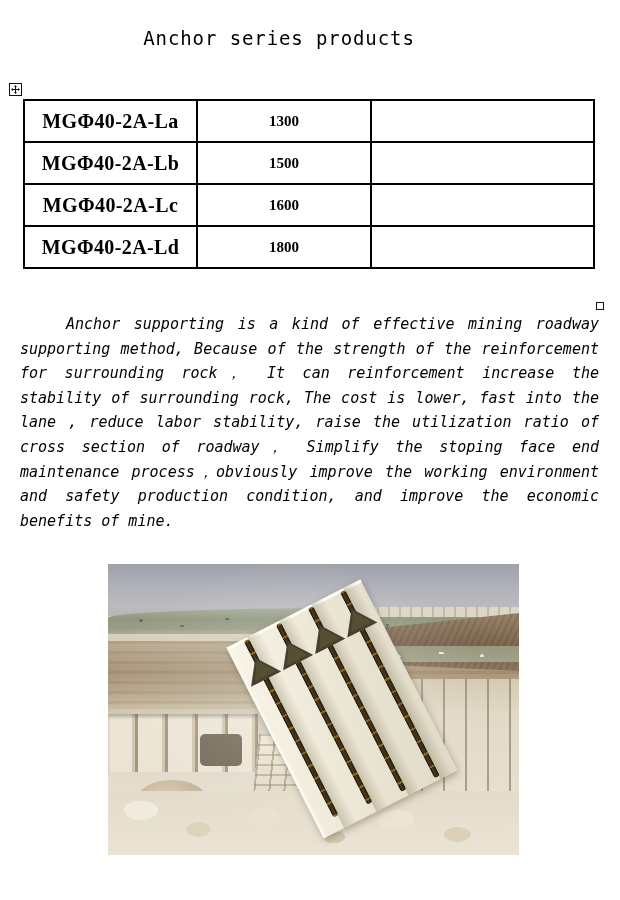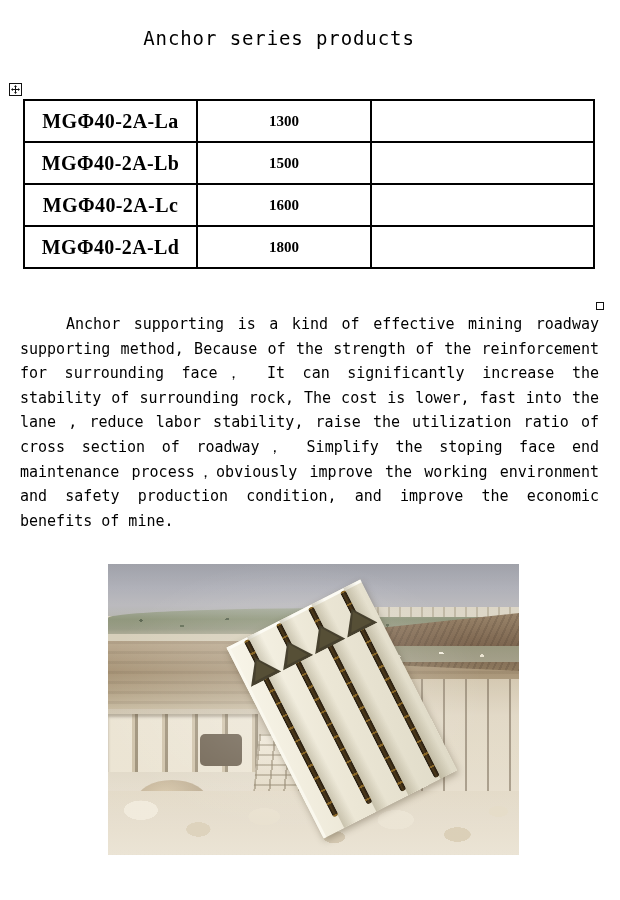--- a/index.html
+++ b/index.html
@@ -39,21 +39,21 @@
   .h-mono{font-family:"DejaVu Sans Mono",monospace;font-weight:normal;font-size:15px;}
   td.c-model{font-family:"Liberation Serif",serif;font-weight:bold;font-size:20px;letter-spacing:.4px;}
   td.c-len{font-family:"Liberation Serif",serif;font-weight:bold;font-size:15px;margin-left:12px;}
   td.c-note{font-family:"Liberation Serif",serif;font-size:15px;}
 
   
   .para{
     position:absolute;left:20px;top:312px;width:579px;
     font-size:15px;line-height:24.6px;
   }
-  .pline{text-align:justify;text-align-last:justify;}
+  .pline{text-align:justify;text-align-last:justify;font-style:italic;}
   .pline.first{text-indent:46px;}
   .pline.last{text-align-last:left;}
 
   
   .photo{
     position:absolute;left:108px;top:564px;width:411px;height:291px;
     overflow:hidden;background:#d7cdbb;
   }
   .photo *{position:absolute;}
   .ph-sky{left:0;top:0;width:100%;height:52px;
@@ -192,21 +192,21 @@
       <td class="c-note"></td>
     </tr>
   </tbody>
     </table>
 
   <div class="resize-handle"></div>
 
   <div class="para">
     <div class="pline first">Anchor supporting is a kind of effective mining roadway</div>
     <div class="pline">supporting method, Because of the strength of the reinforcement</div>
-    <div class="pline">for surrounding face， It can significantly increase the</div>
+    <div class="pline">for surrounding rock， It can reinforcement increase the</div>
     <div class="pline">stability of surrounding rock, The cost is lower, fast into the</div>
     <div class="pline">lane , reduce labor stability, raise the utilization ratio of</div>
     <div class="pline">cross section of roadway， Simplify the stoping face end</div>
     <div class="pline">maintenance process，obviously improve the working environment</div>
     <div class="pline">and safety production condition, and improve the economic</div>
     <div class="pline last">benefits of mine.</div>
   </div>
 
   <div class="photo">
     <div class="ph-sky"></div>

